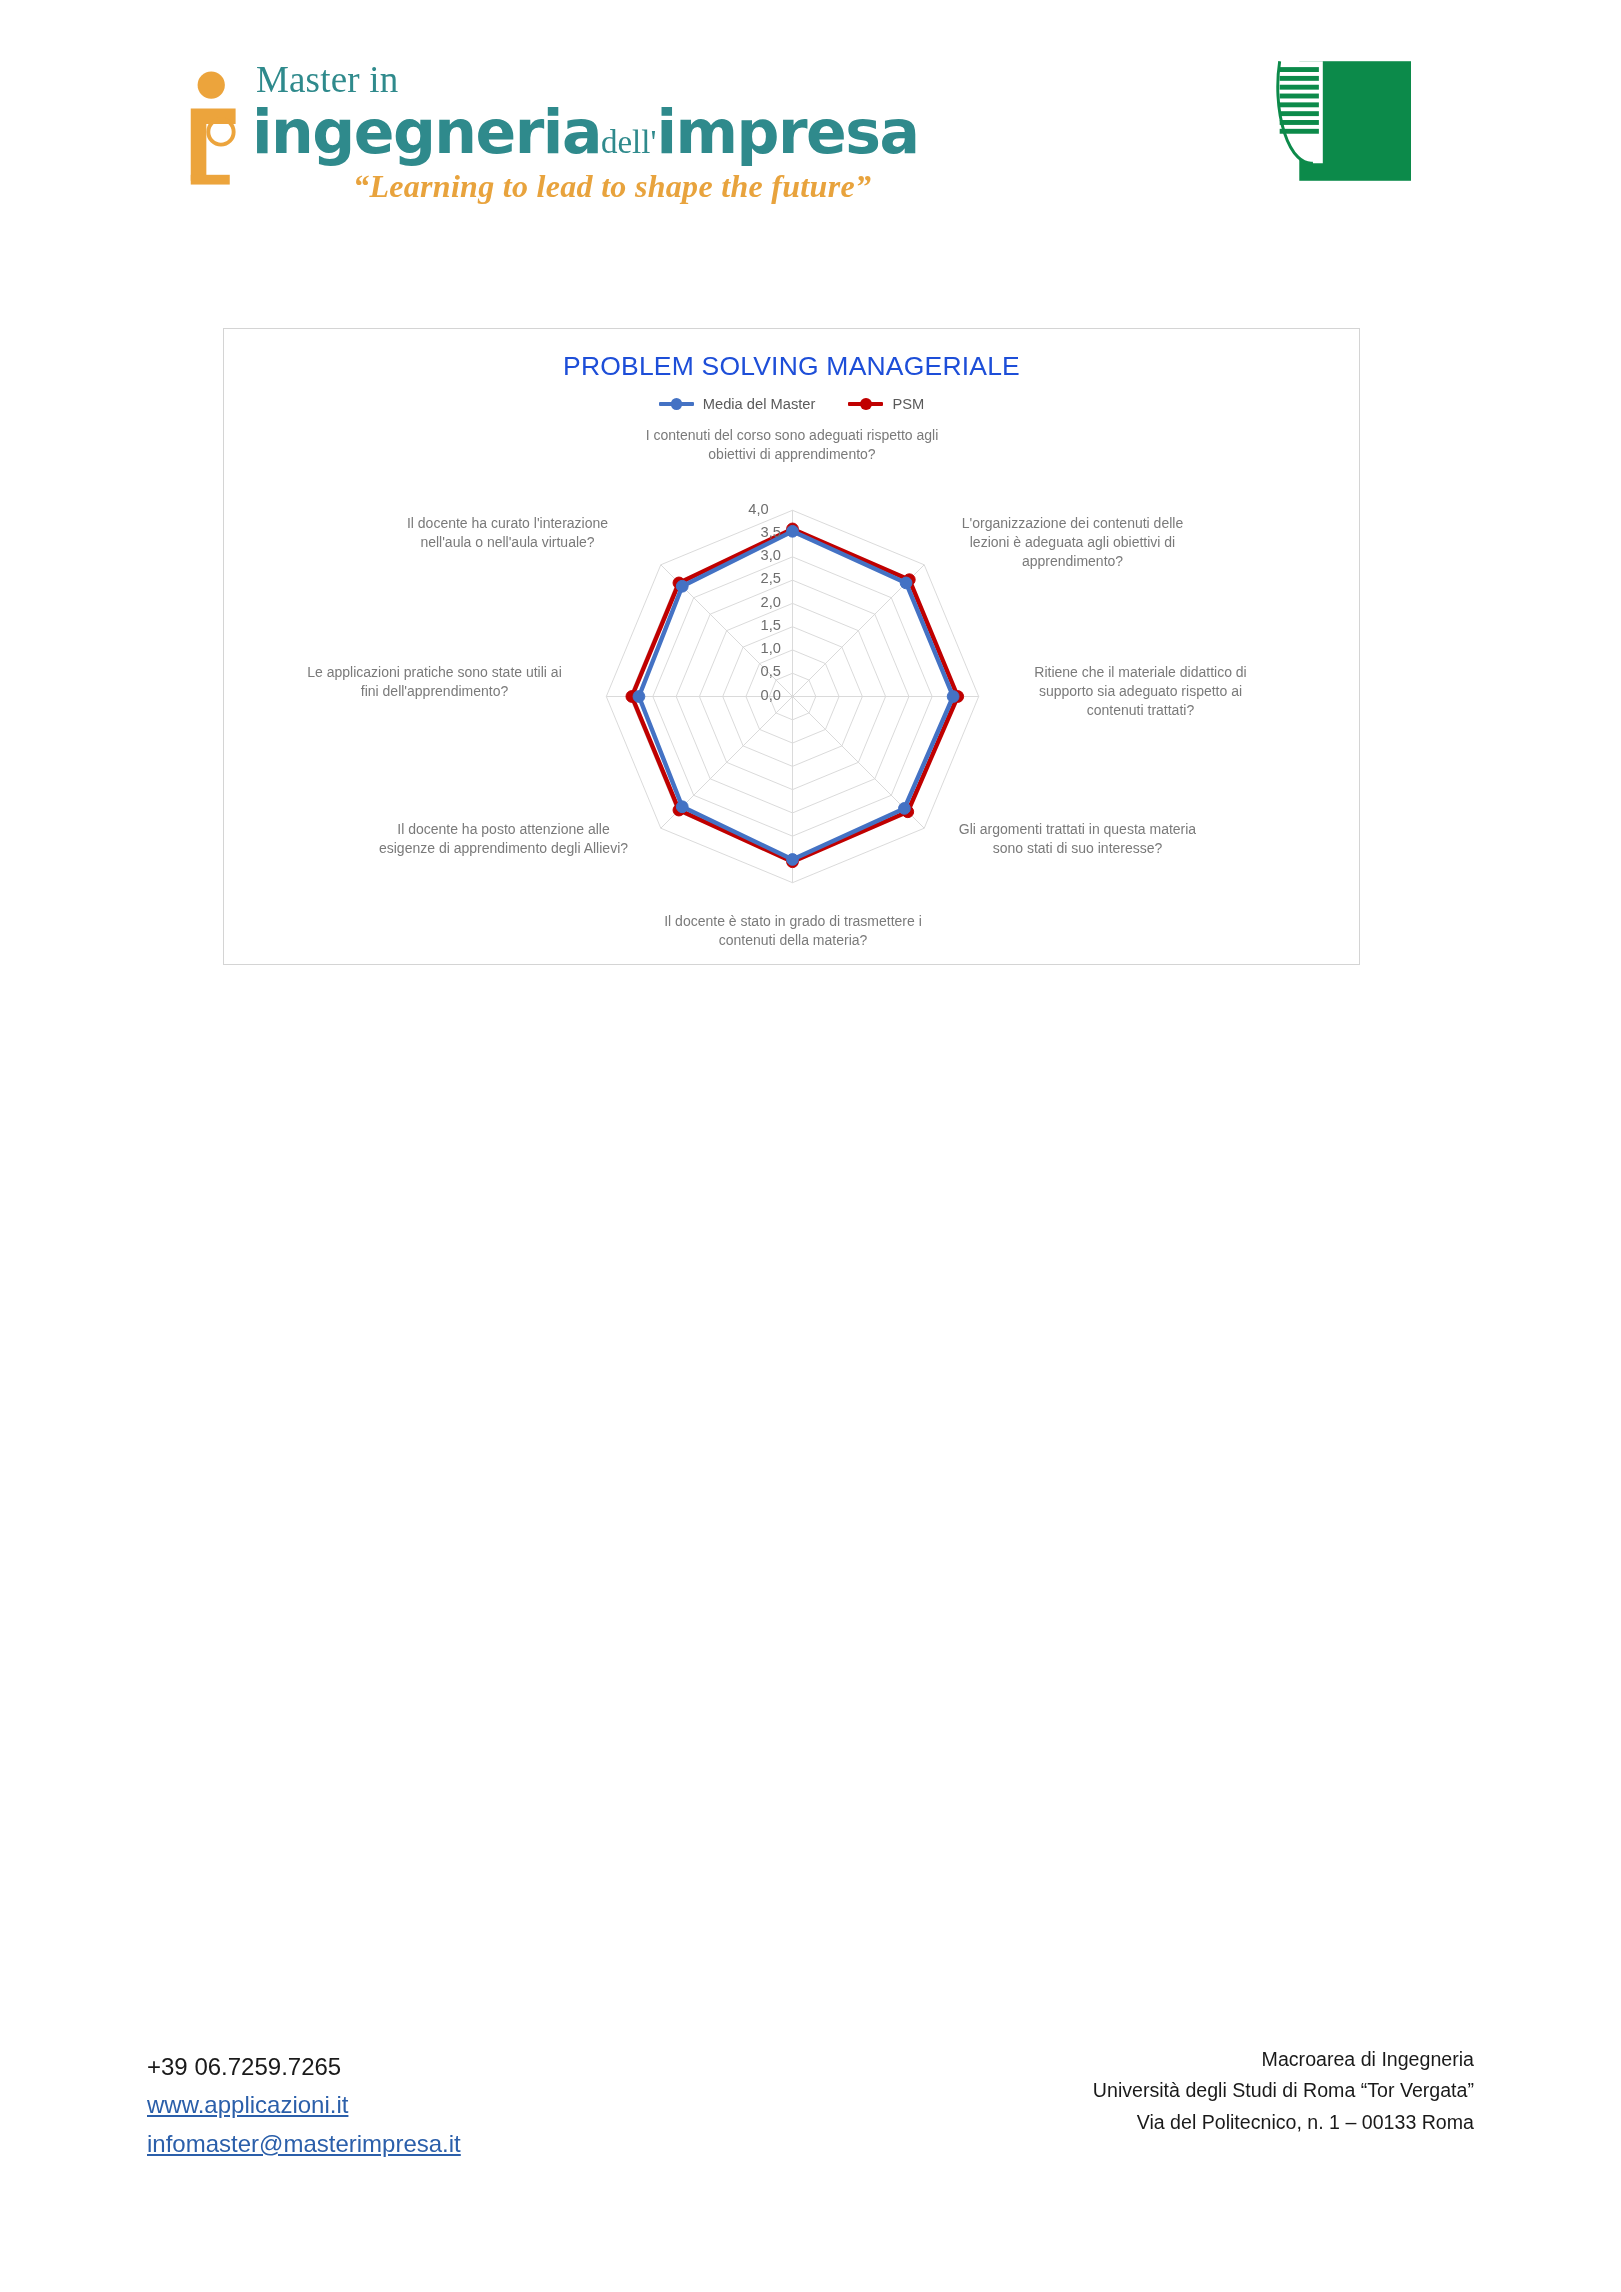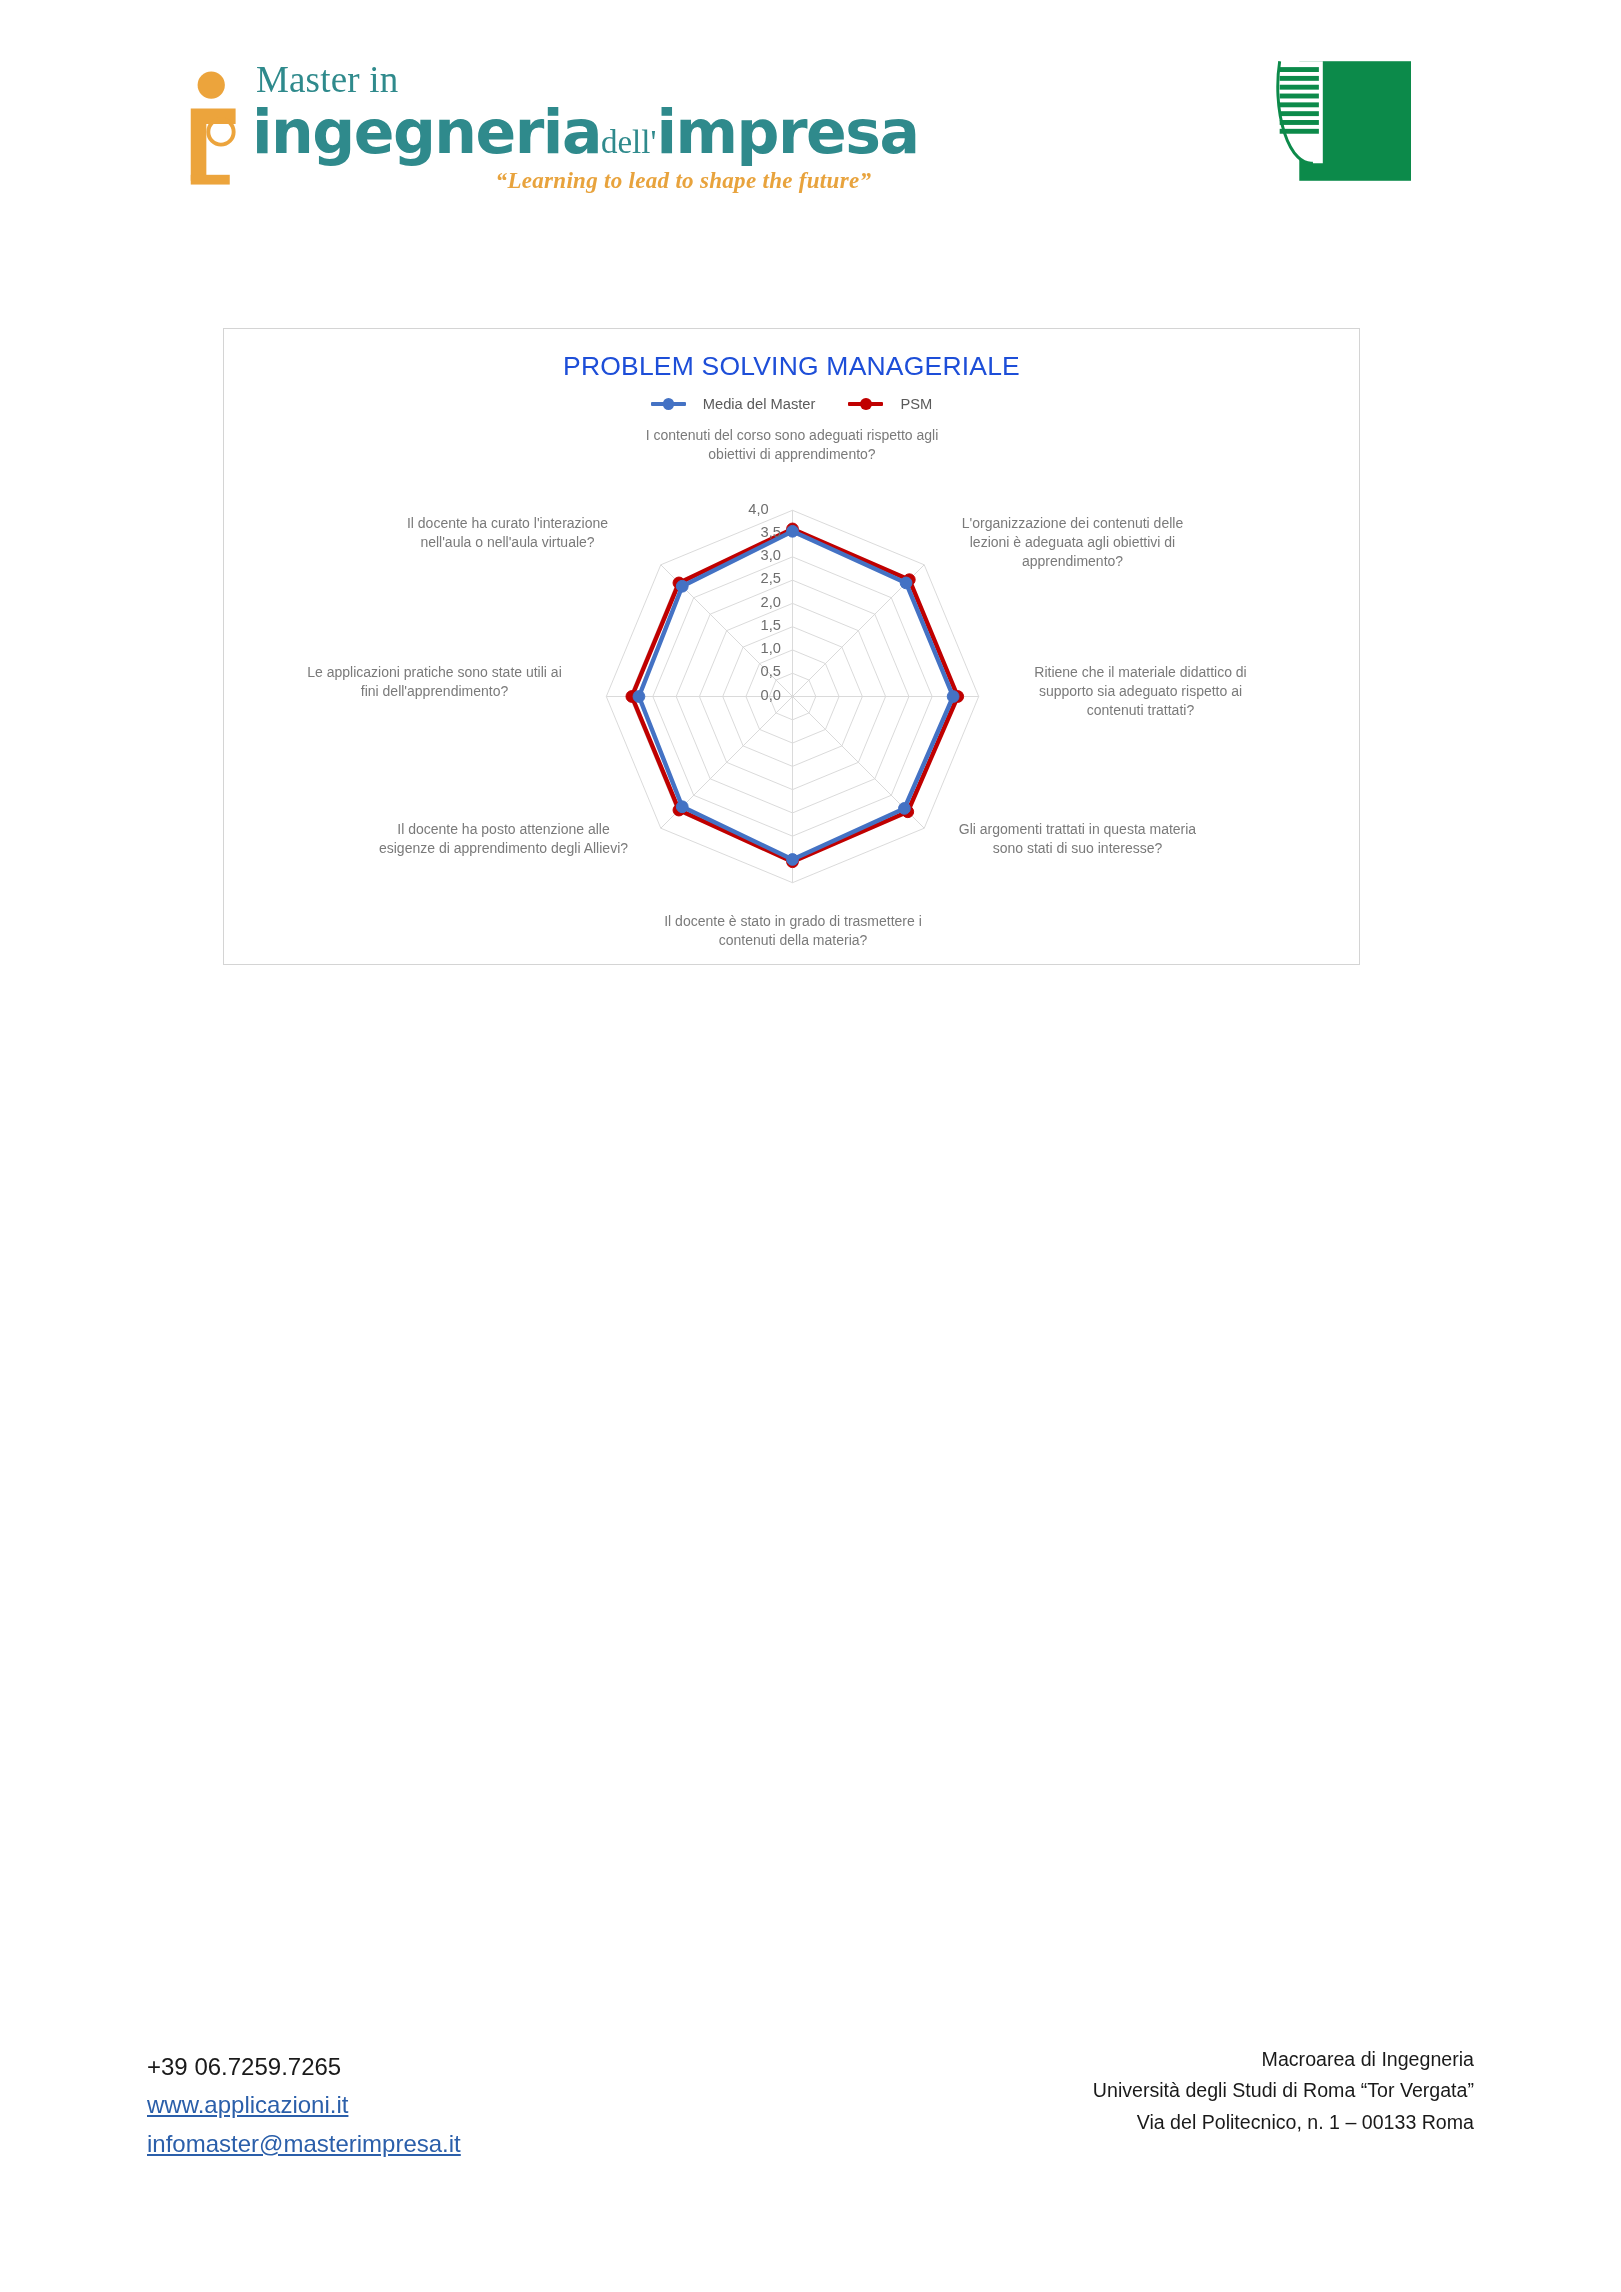--- a/index.html
+++ b/index.html
@@ -65,21 +65,21 @@
   .ing-dell {
     font-family: "Liberation Serif", serif;
     font-size: 33px;
     color: #2f8a8c;
     letter-spacing: 0px;
   }
   .tagline {
     font-family: "Liberation Serif", serif;
     font-style: italic;
     font-weight: bold;
-    font-size: 23px;
+    font-size: 32px;
     color: #e8a33d;
     text-align: right;
     margin-top: 5.9px;
     padding-right: 7.8px;
     letter-spacing: 0.3px;
   }
 
   
   #uni-emblem {
     position: absolute;
@@ -118,21 +118,21 @@
     justify-content: center;
     align-items: center;
     gap: 33px;
     font-family: "Liberation Sans", sans-serif;
     font-size: 14.7px;
     color: #5a5a5a;
   }
   .legend-item {
     display: flex;
     align-items: center;
-    gap: 17px;
+    gap: 9px;
   }
   .legend-swatch {
     position: relative;
     width: 35px;
     height: 11.8px;
     display: inline-block;
   }
   .legend-swatch .bar {
     position: absolute;
     left: 0; top: 3.9px;

